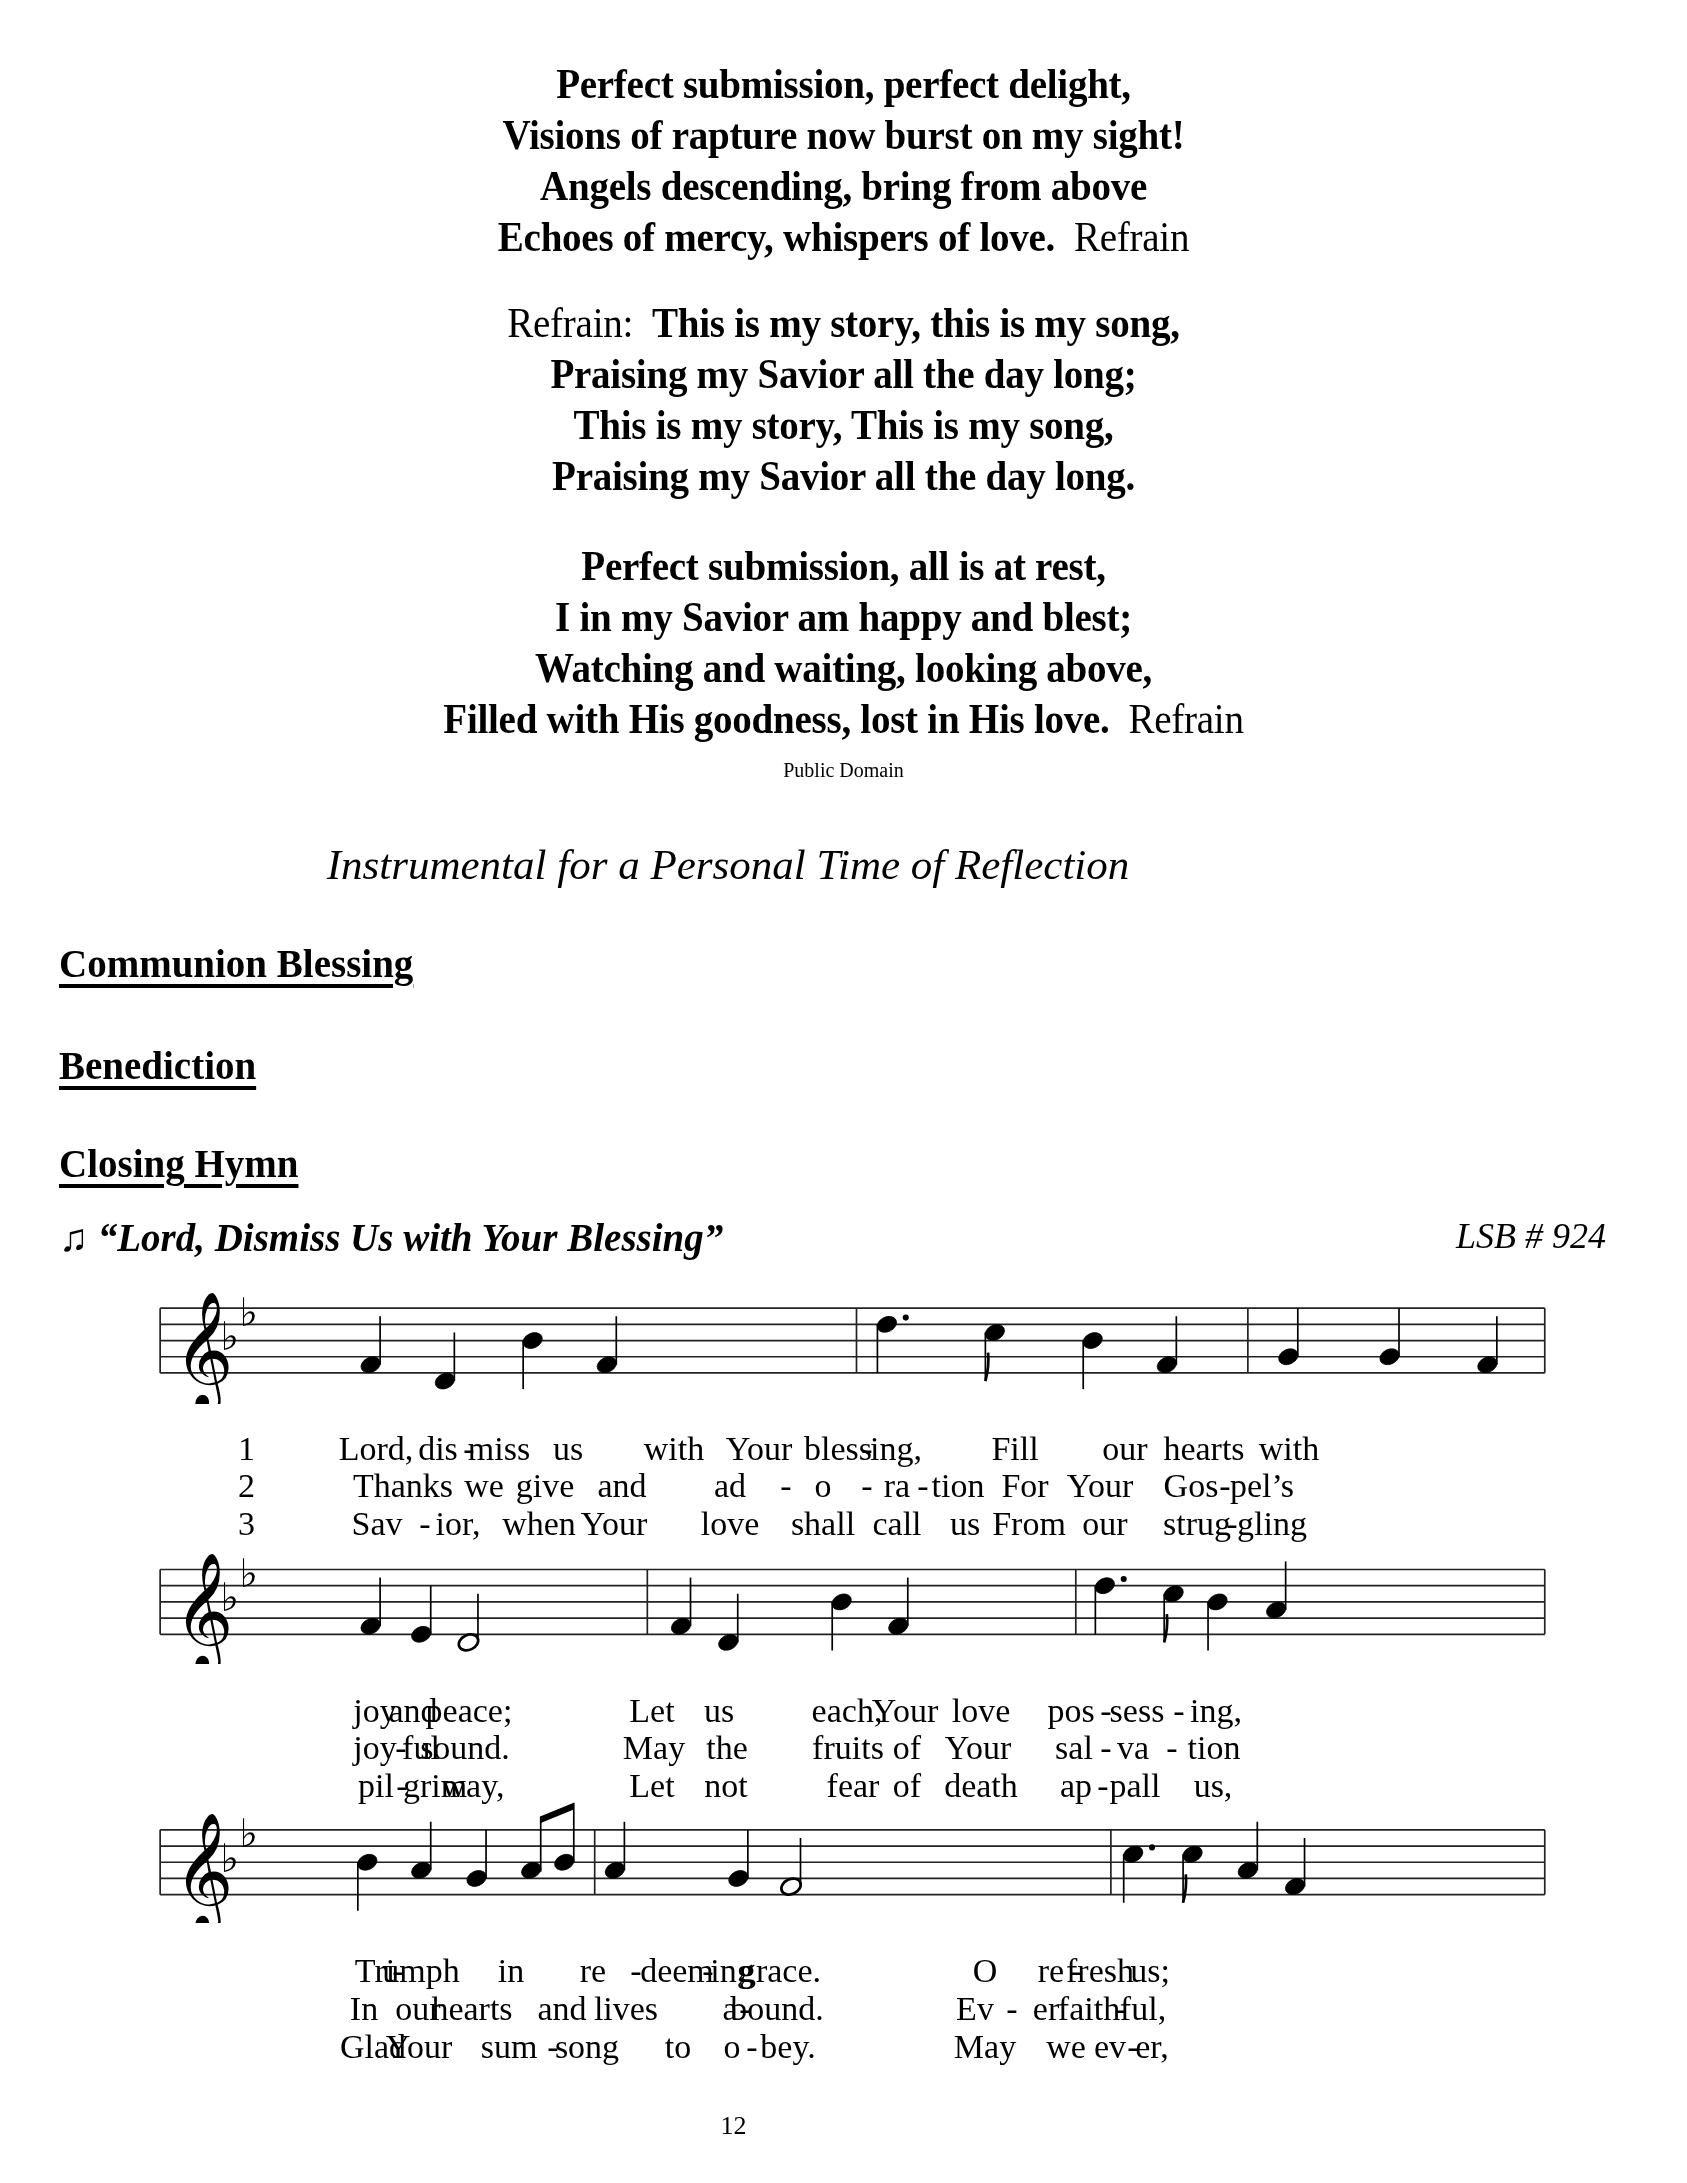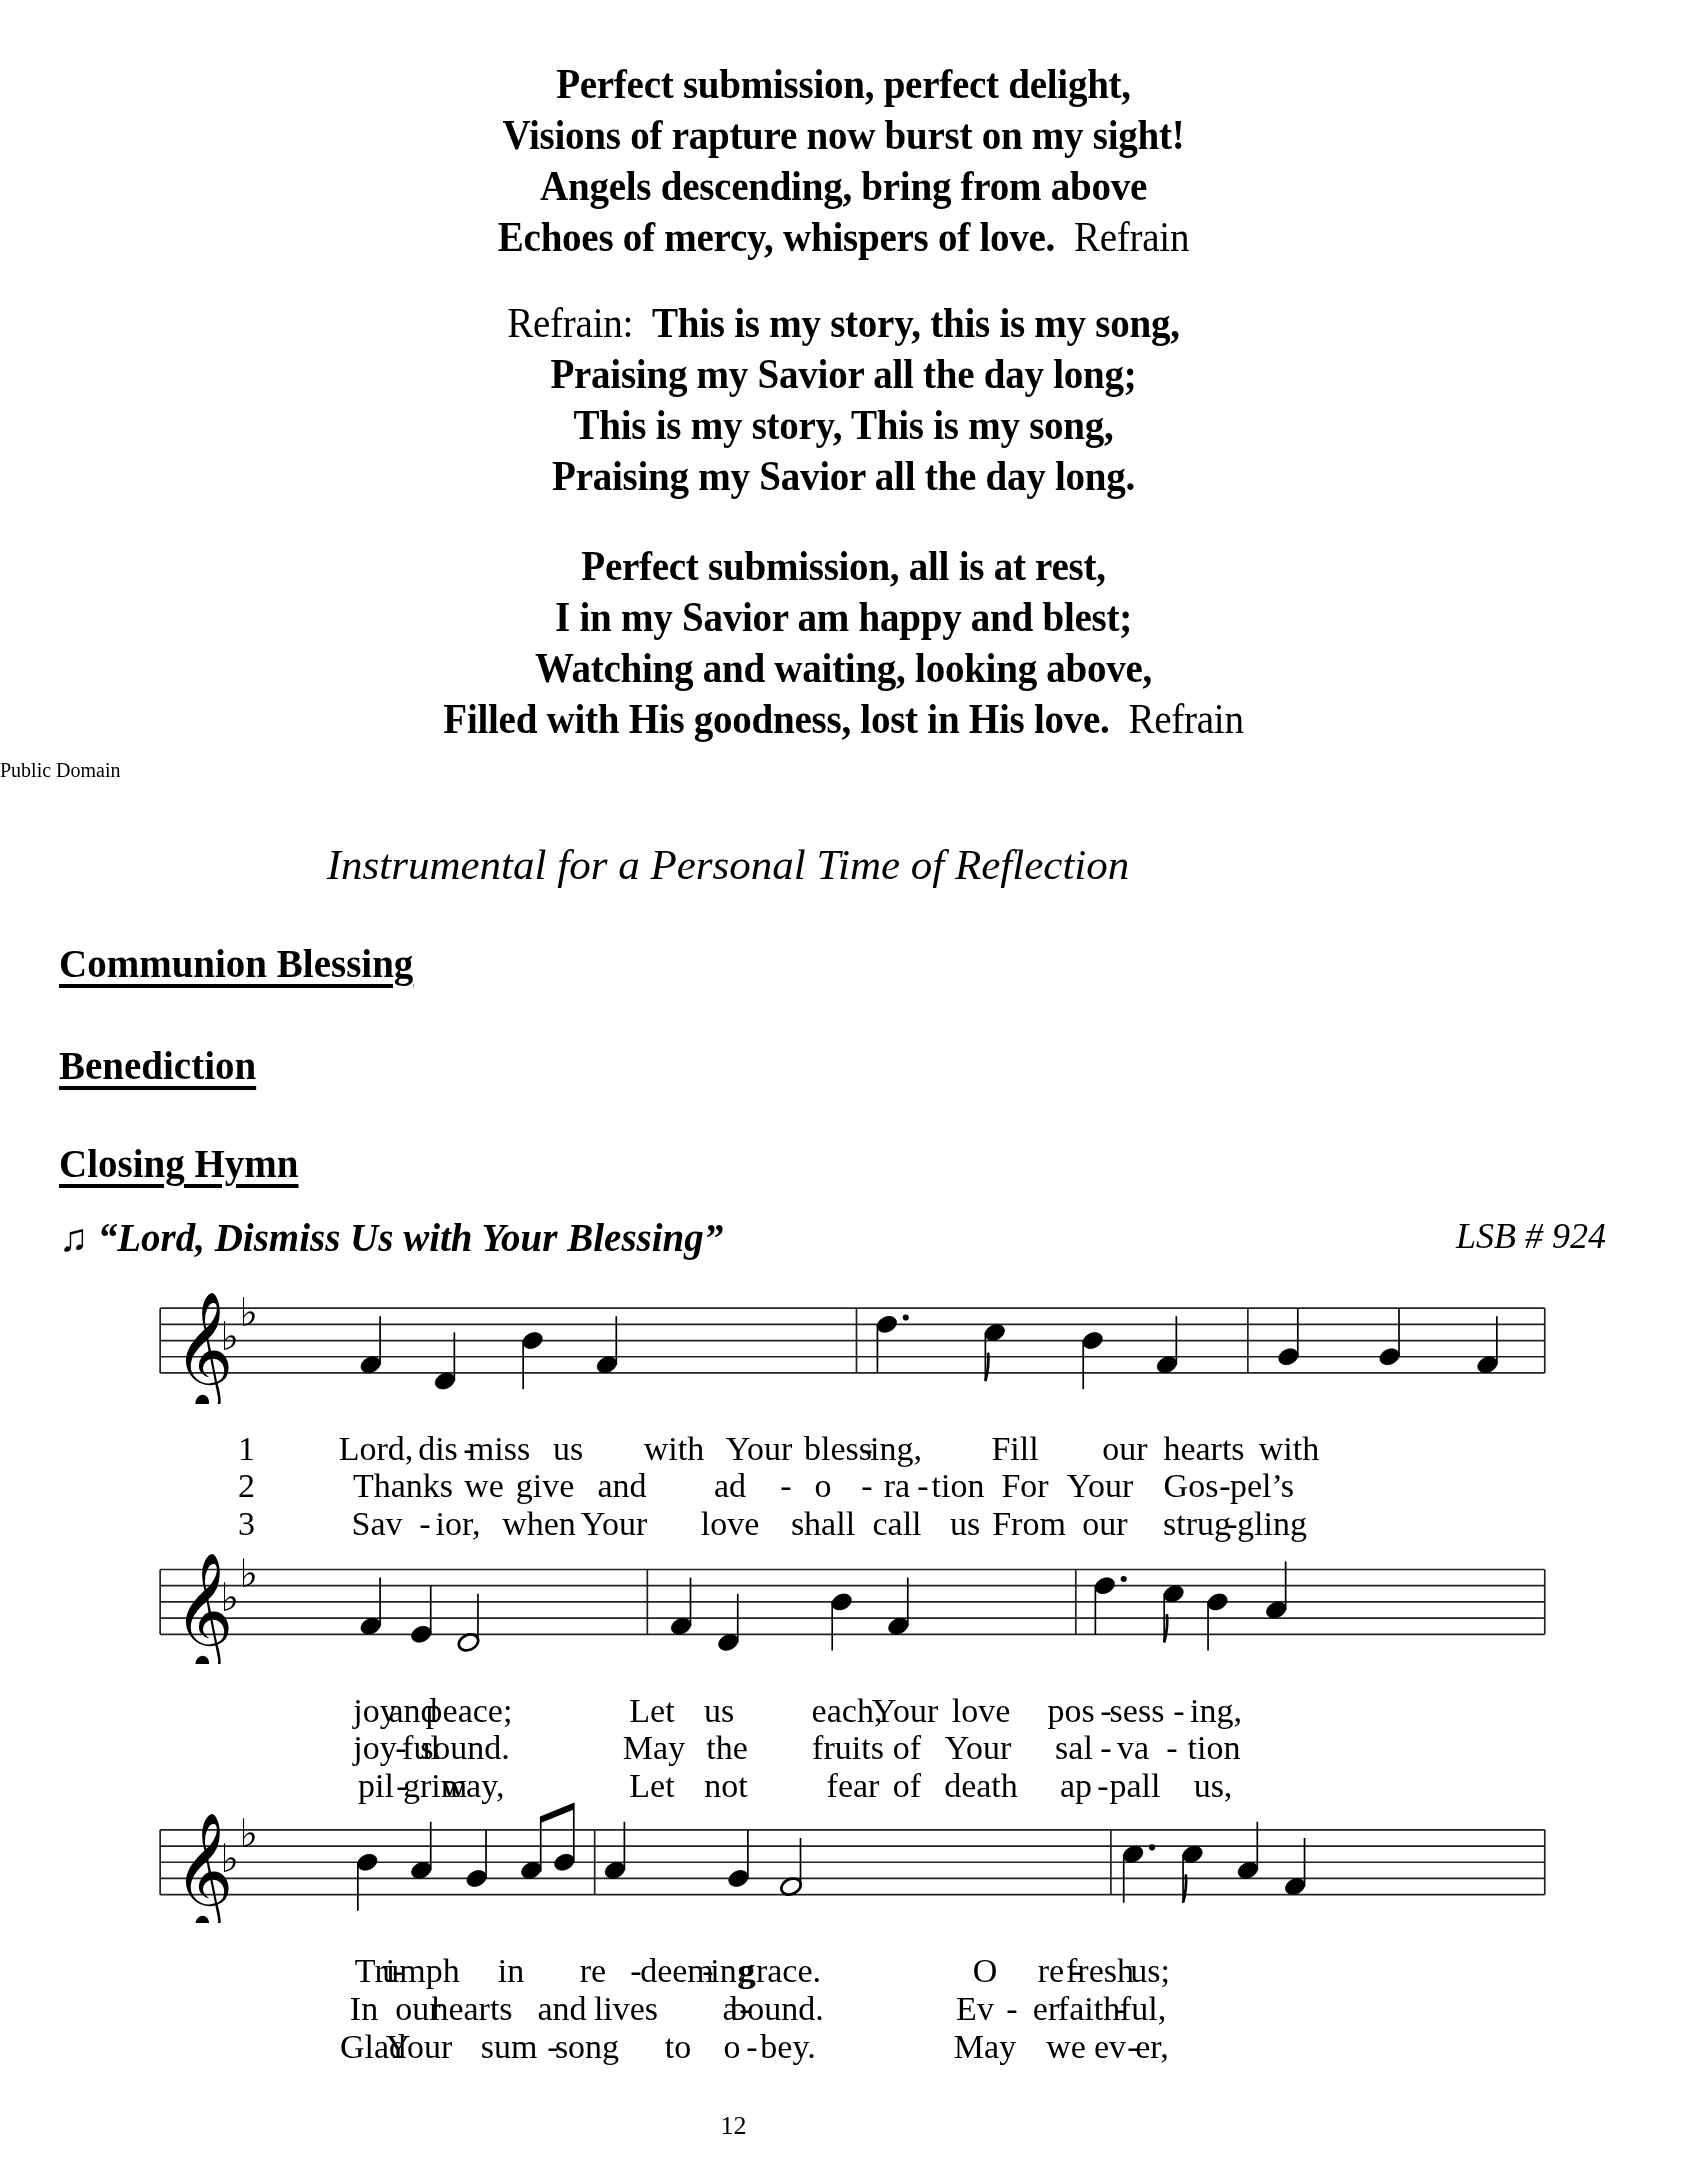--- a/index.html
+++ b/index.html
@@ -1,20 +1,20 @@
 <!DOCTYPE html>
 <html style="font-size:10.8px"><head>
 <meta charset="utf-8">
 <style>
   html, body { margin:0; padding:0; background:#ffffff; }
   body { width:1687px; height:2183px; position:relative; overflow:hidden; color:#000; font-family:"Liberation Serif", serif; }
   .verse { position:absolute; left:0; width:1687px; text-align:center; }
   .verse .line { height:51px; line-height:51px; font-size:42px; font-weight:bold; letter-spacing:-0.3px; white-space:nowrap; transform:scaleX(0.93); }
   .verse .line .plain { font-weight:normal; }
-  .credit { position:absolute; left:0; width:1687px; font-size:20px; top:759px; }
+  .credit { position:absolute; left:0; width:1687px; text-align:center; font-size:20px; top:759px; }
   .instrumental { position:absolute; left:0; width:1456px; text-align:center; top:840px; font-size:43px; font-style:italic; }
   .heading { position:absolute; left:59px; font-size:39px; font-weight:bold; text-decoration:underline; text-decoration-thickness:4px; text-underline-offset:6.7px; }
   .hymn-title { position:absolute; left:59px; top:1215px; font-size:39px; font-weight:bold; font-style:italic; white-space:nowrap; }
   .hymn-number { position:absolute; right:81px; top:1215px; font-size:36px; font-style:italic; }
   .music-icon { font-style:normal; margin-right:9.4px; }
   .system { position:absolute; left:148px; width:1417px; }
   .system svg { position:absolute; left:0; top:0; }
   .lyric-row { position:absolute; left:0; width:1417px; height:38px; font-size:34px; }
   .lyric-row span { position:absolute; white-space:nowrap; transform:translateX(-50%); }
   .lyric-row span.vnum { transform:none; }

